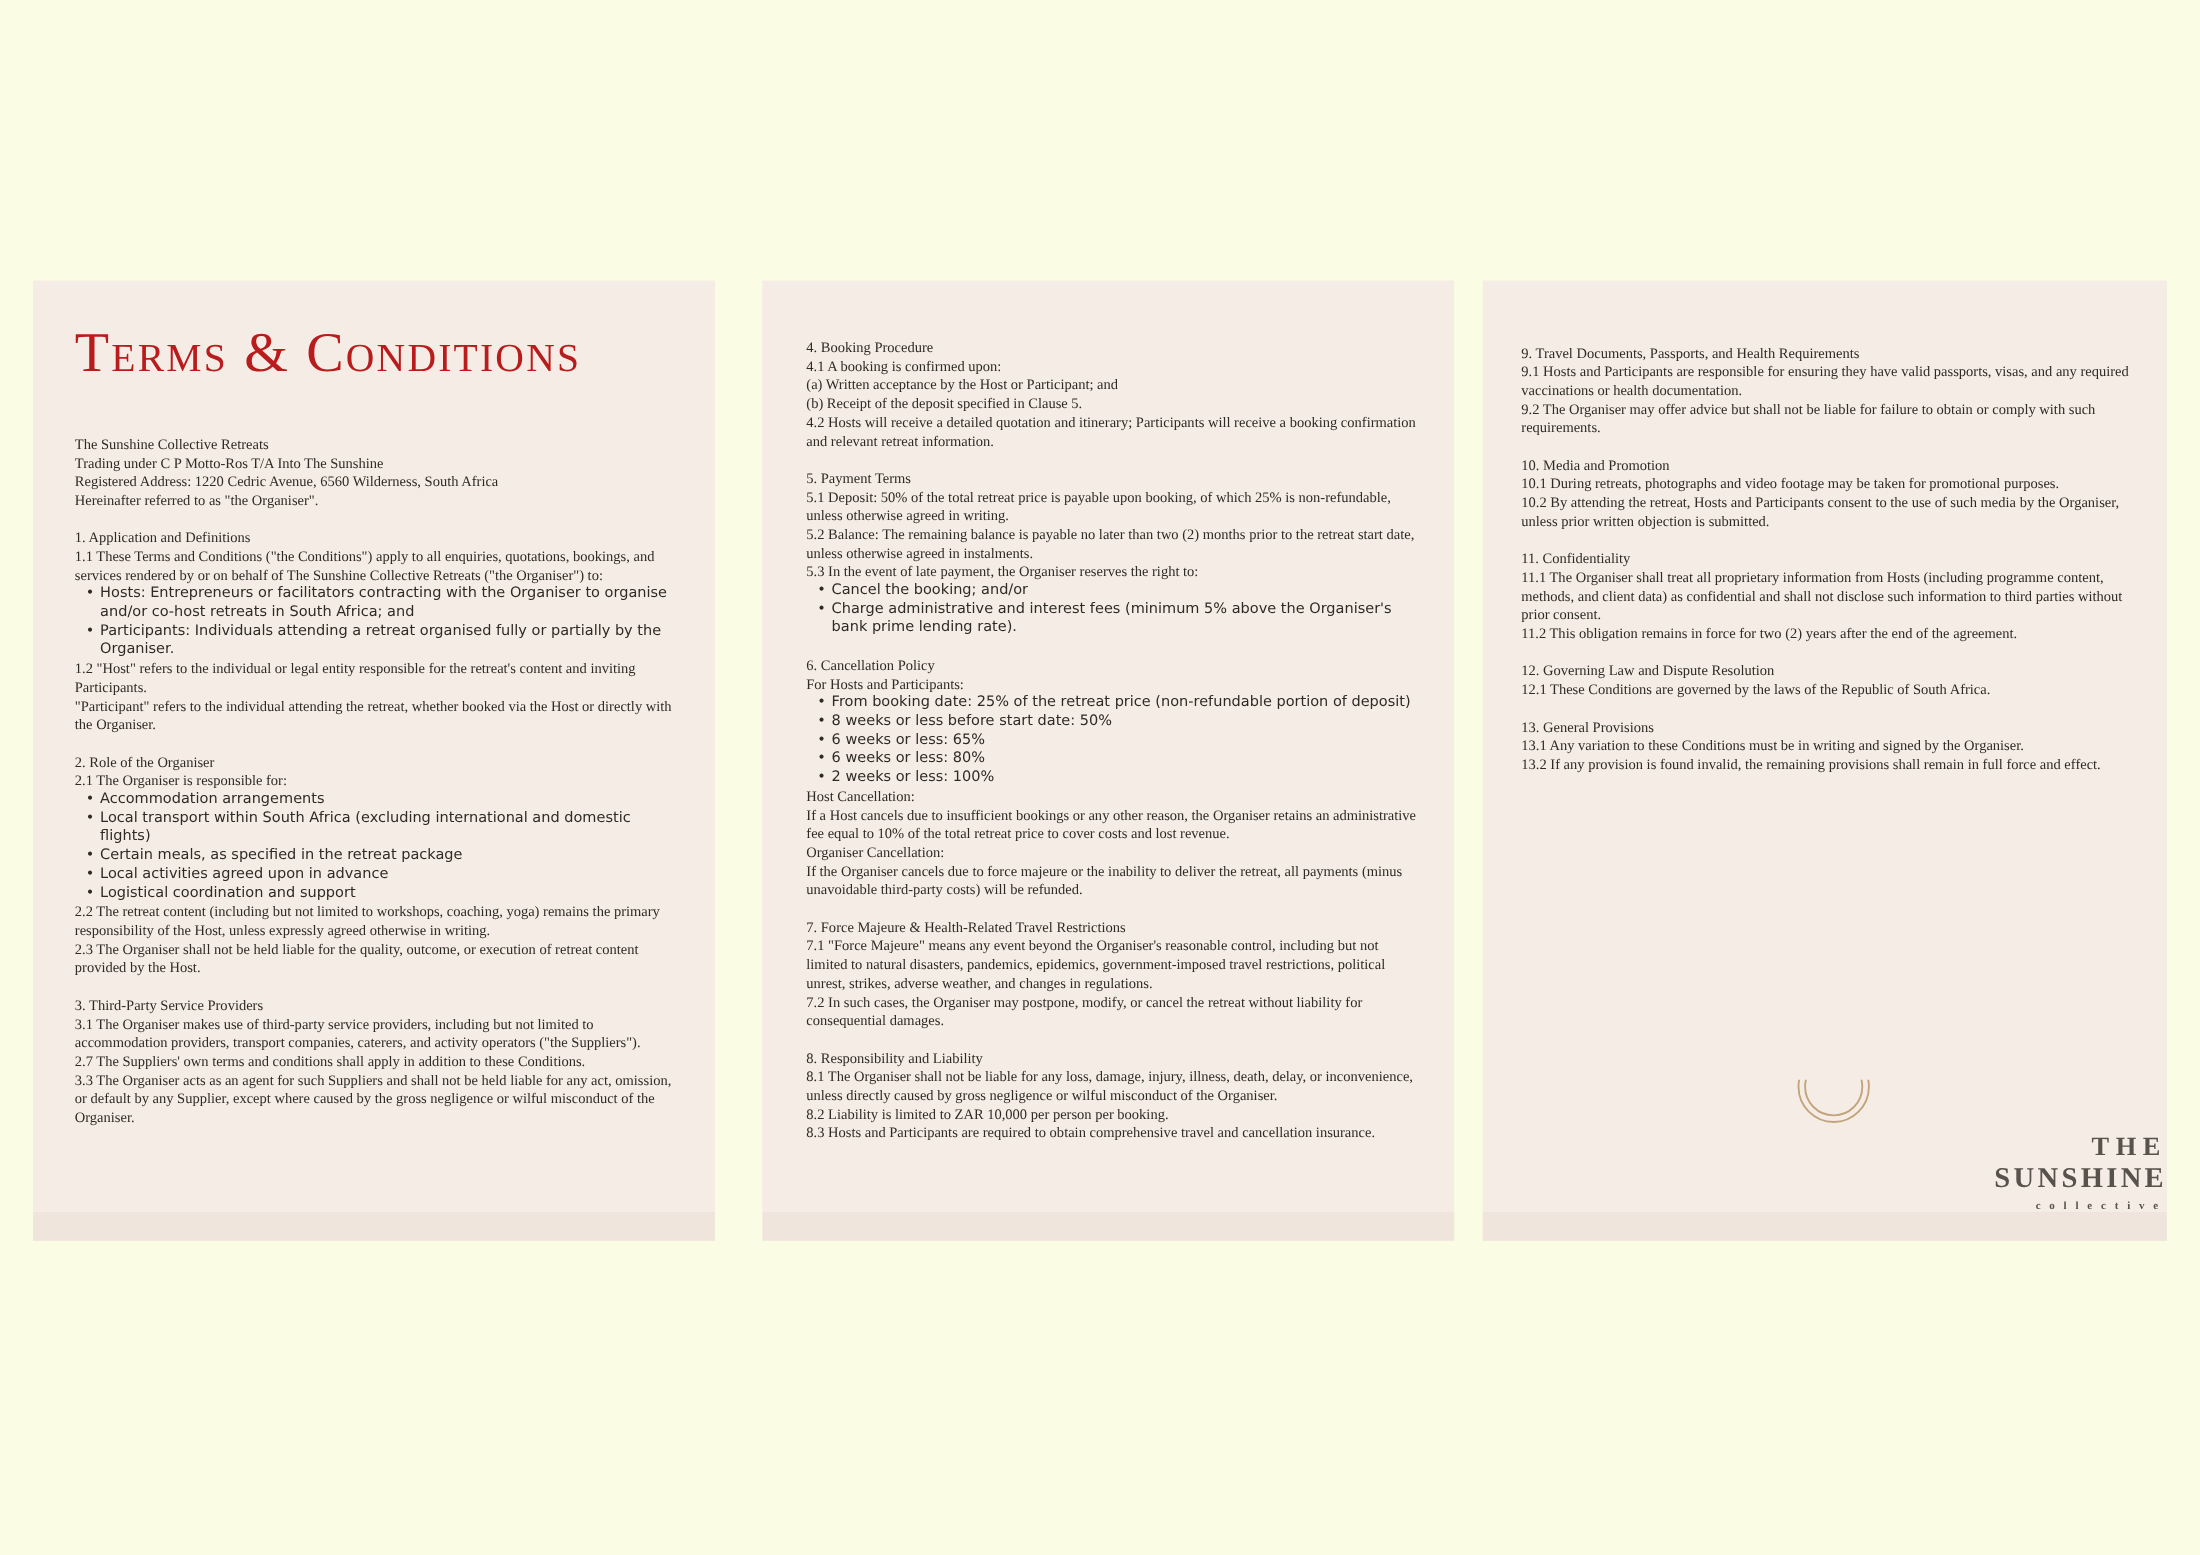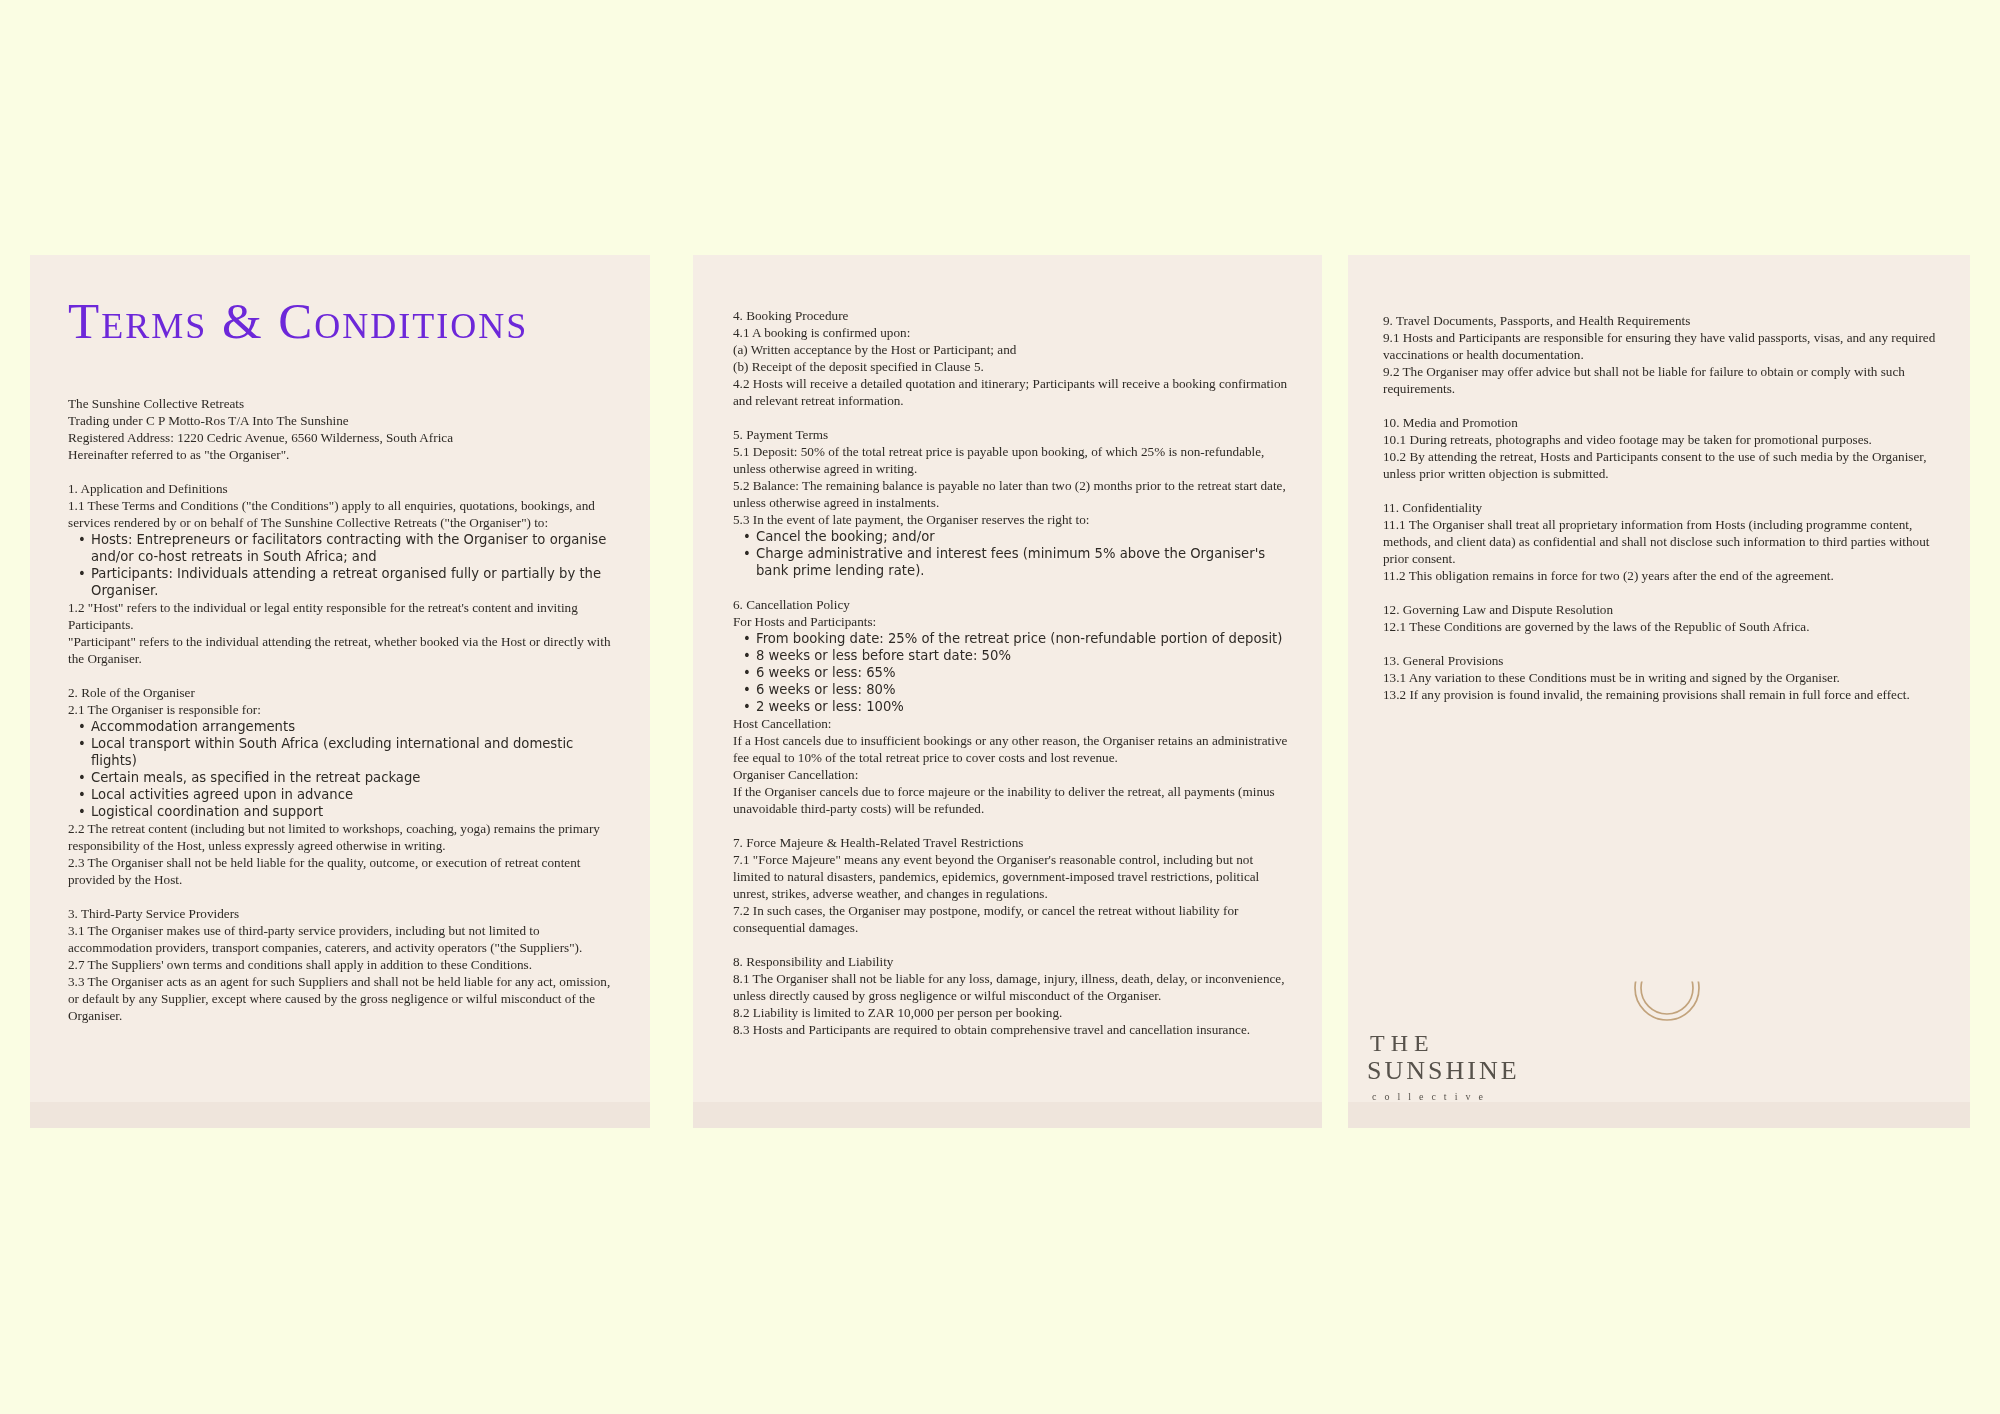--- a/index.html
+++ b/index.html
@@ -22,30 +22,31 @@
   .card::after{
     content:"";position:absolute;left:0;right:0;bottom:0;height:26px;
     background:rgba(150,110,90,0.06);pointer-events:none;
   }
   #card1{left:30px;width:620px;padding:24px 30px 0 38px;}
   #card2{left:693px;width:629px;padding:52px 34px 0 40px;}
   #card3{left:1348px;width:622px;padding:57px 28px 0 35px;}
   .doc-title{
     font-family:"Liberation Serif",serif;font-weight:400;
     font-variant:small-caps;font-size:51px;letter-spacing:2px;
-    color:#6d28d9;margin:14px 0 46px 0;line-height:1.1;
+    color:#b91c1c;margin:14px 0 46px 0;line-height:1.1;
   }
   .para,.sec-h{font-size:13.2px;line-height:17px;margin:0;font-family:Liberation Serif, serif;}
   .sec-h{margin-top:17px;}
   .card-items > :first-child{margin-top:0;}
   .bullet{position:relative;font-size:13.2px;line-height:17px;padding-left:23px;}
   .bullet .dot{position:absolute;left:10px;top:0;}
   .logo{
-    position:absolute;left:16px;right:0;bottom:26px;text-align:left;
+    position:absolute;left:16px;right:0;bottom:26px;text-align:right;
     color:var(--logo-text);
+    font-weight:bold;
   }
   .logo svg{display:block;margin:0 auto 9px auto;}
   .logo-the{
     font-family:"Liberation Serif",serif;font-size:24px;line-height:1.05;
     letter-spacing:6px;margin-left:6px;
   }
   .logo-sunshine{
     font-family:"Liberation Serif",serif;font-size:26px;line-height:1.15;
     letter-spacing:3px;margin-left:3px;
   }

